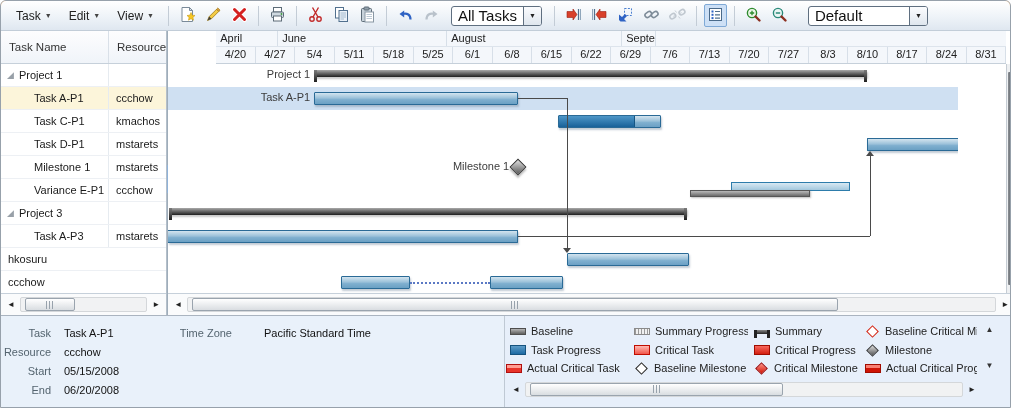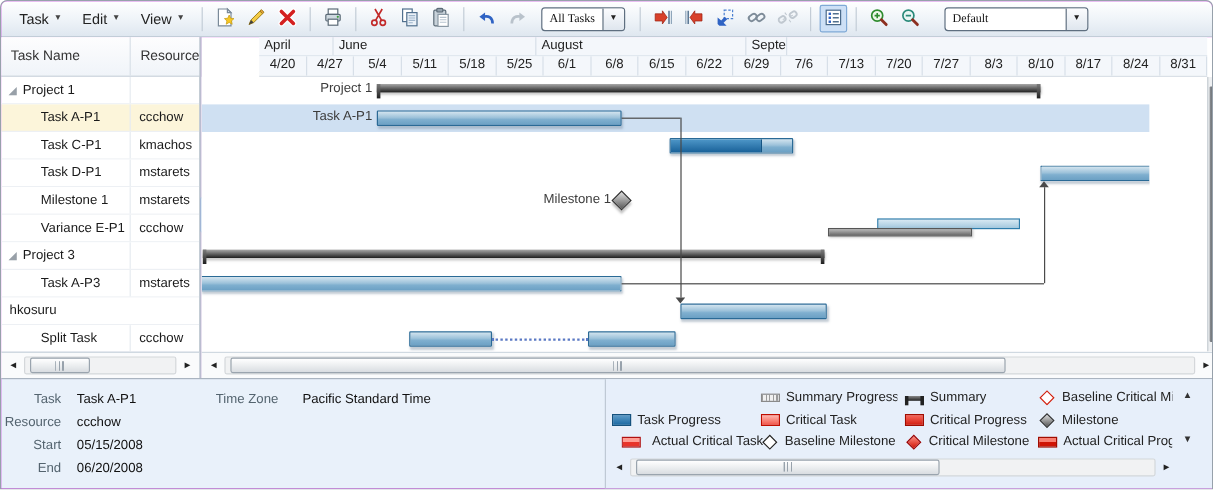--- a/index.html
+++ b/index.html
@@ -1,28 +1,28 @@
 <!DOCTYPE html>
 <html><head>
 <meta charset="utf-8">
 <style>
   html,body{margin:0;padding:0;background:#fff;}
   *{box-sizing:border-box;}
-  #window{width:1011px;height:408px;border:1px solid #97a1ab;border-radius:6px 6px 0 0;background:#d946ef;
+  #window{width:1011px;height:408px;border:1px solid #97a1ab;border-radius:6px 6px 0 0;background:#fdba74;
     font-family:"Liberation Sans",sans-serif;font-size:11px;color:#1a1a1a;position:relative;overflow:hidden;}
   
   #toolbar{height:30px;display:flex;align-items:center;padding:0 8px;gap:3px;
     background:linear-gradient(180deg,#ffffff,#eef3f8 55%,#dfe7f0);border-bottom:1px solid #c2cdd8;}
   .menu{display:flex;align-items:center;gap:4px;padding:3px 7px;border-radius:2px;font-size:12px;color:#222;cursor:default;}
   .menu .caret{font-size:7px;color:#444;}
   .tsep{width:1px;height:20px;background:#c3ccd6;margin:0 4px;flex:none;}
   .tbtn{width:23px;height:23px;display:flex;align-items:center;justify-content:center;border-radius:2px;flex:none;}
   .tbtn.toggled{background:#cde0f6;border:1px solid #7fa9d6;}
   .combo{display:inline-flex;align-items:center;border:1px solid #5f6f80;border-radius:3px;background:#fff;height:20px;overflow:hidden;margin:0 5px;flex:none;}
-  .combo .cval{padding:0 6px;font-size:10px;color:#111;font-family:Liberation Serif, serif;}
+  .combo .cval{padding:0 6px;font-size:15px;color:#111;}
   .combo .cbtn{width:18px;height:100%;border-left:1px solid #5f6f80;background:linear-gradient(180deg,#fbfcfe,#dfe6ee);
     display:flex;align-items:center;justify-content:center;font-size:7px;color:#222;}
   
   #main{display:flex;height:284px;border-radius:32px;}
   #table-pane{width:202px;display:flex;flex-direction:column;border-right:1px solid #b4bfca;background:#fff;}
   #table-header{height:33px;display:flex;border-bottom:1px solid #c6d0da;background:linear-gradient(180deg,#fdfdfe,#f0f4f9);}
   .th{display:flex;align-items:center;padding-left:8px;font-size:11.5px;color:#333;}
   .th.c1{width:108px;border-right:1px solid #d9e0e8;}
   .th.c2{flex:1;}
   #table-rows{height:229px;overflow:hidden;}
@@ -75,21 +75,21 @@
   .arrow-down{position:absolute;width:0;height:0;border-left:4px solid transparent;border-right:4px solid transparent;border-top:5px solid #4a4a4a;}
   .arrow-up{position:absolute;width:0;height:0;border-left:4px solid transparent;border-right:4px solid transparent;border-bottom:5px solid #4a4a4a;}
   .splitdots{position:absolute;height:0;border-top:2px dotted #5b79c4;}
   
   #footer{height:92px;display:flex;border-top:1px solid #aab4c0;background:#e9f1fa;}
   #footer-info{width:503px;padding-top:7px;}
   .frow{display:flex;height:19px;align-items:center;}
   .flab{width:50px;text-align:right;color:#54646f;flex:none;}
   .fval{margin-left:13px;width:112px;color:#111;flex:none;}
   .flab2{width:56px;text-align:right;color:#54646f;flex:none;}
-  .fval2{margin-left:20px;color:#111;}
+  .fval2{margin-left:32px;color:#111;}
   #legend{flex:1;border-left:1px solid #bfc9d4;position:relative;background:#e7effa;}
   .litem{position:absolute;display:flex;align-items:center;gap:5px;height:14px;overflow:hidden;}
   .llabel{white-space:nowrap;overflow:hidden;font-size:11px;color:#222;}
   .sw{flex:none;}
   .sw-baseline{width:16px;height:7px;background:linear-gradient(180deg,#b5b5b5,#5f5f5f);border:1px solid #4e4e4e;}
   .sw-task-progress{width:16px;height:10px;background:linear-gradient(180deg,#5d9cc9,#1d6aa3);border:1px solid #15527e;}
   .sw-actual-critical-task{width:16px;height:9px;background:linear-gradient(180deg,#ff9d93 0 45%,#e8342a 45% 100%);border:1px solid #b01010;}
   .sw-summary-progress{width:16px;height:7px;border:1px solid #8a8a8a;background:repeating-linear-gradient(90deg,#9a9a9a 0 1px,#f0f0f0 1px 3px);}
   .sw-critical-task{width:16px;height:10px;background:linear-gradient(180deg,#ffb8b0,#f2564a);border:1px solid #c00d00;}
   .sw-critical-progress{width:16px;height:10px;background:linear-gradient(180deg,#f8675c,#d31f10);border:1px solid #a00c00;}
@@ -325,24 +325,20 @@
             <div class="tcell c1">
               <span class="indent"></span>
               <span>Task A-P3</span>
             </div>
             <div class="tcell c2">mstarets</div>
           </div>
           <div class="trow">
             <div class="tcell c2">hkosuru</div>
           </div>
           <div class="trow">
-            <div class="tcell c1">
-              <span class="indent"></span>
-              <span>Split Task</span>
-            </div>
             <div class="tcell c2">ccchow</div>
           </div>
         </div>
       <div class="hscroll">
         <span class="sarr">◄</span>
         <div class="strack">
             <div class="sthumb" style="left:3%;width:40%;">
               <span class="grip"></span>
             </div>
           </div>
@@ -461,25 +457,29 @@
       <div class="lscroll" style="right:14px;top:43px;">▼</div>
       <div id="legend-hscroll">
         <span class="sarr">◄</span>
         <div class="strack">
             <div class="sthumb" style="left:1%;width:58%;">
               <span class="grip"></span>
             </div>
           </div>
         <span class="sarr">►</span>
       </div>
+    <div class="litem" style="left: 5px; top: 8px; width: 118px;">
+          <span class="sw sw-baseline"></span>
+          <span class="llabel">Baseline</span>
+        </div>
         <div class="litem" style="left: 5px; top: 27px; width: 118px;">
           <span class="sw sw-task-progress"></span>
           <span class="llabel">Task Progress</span>
         </div>
-        <div class="litem" style="left: 13px; top: 45px; width: 118px; justify-content: space-between;">
+        <div class="litem" style="left: 1px; top: 45px; width: 118px;">
           <span class="sw sw-actual-critical-task"></span>
           <span class="llabel">Actual Critical Task</span>
         </div>
         <div class="litem" style="left: 129px; top: 8px; width: 114px;">
           <span class="sw sw-summary-progress"></span>
           <span class="llabel">Summary Progress</span>
         </div>
         <div class="litem" style="left: 129px; top: 27px; width: 114px;">
           <span class="sw sw-critical-task"></span>
           <span class="llabel">Critical Task</span>

